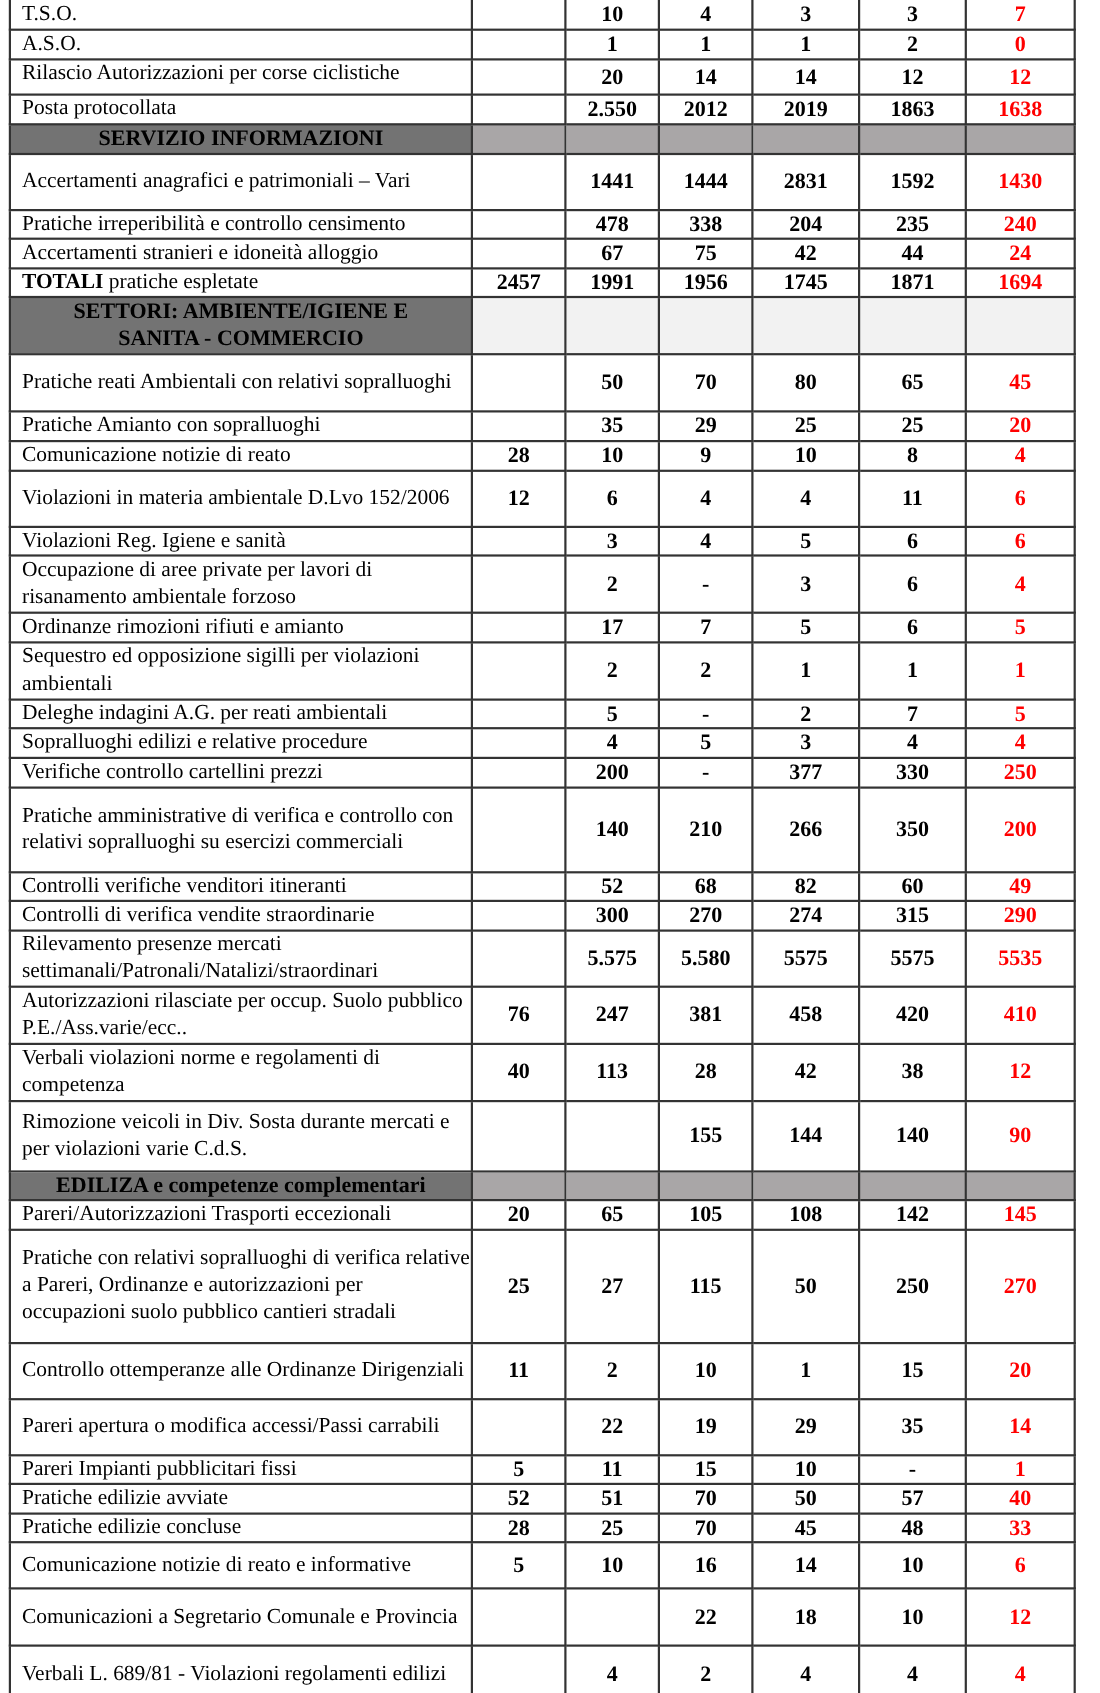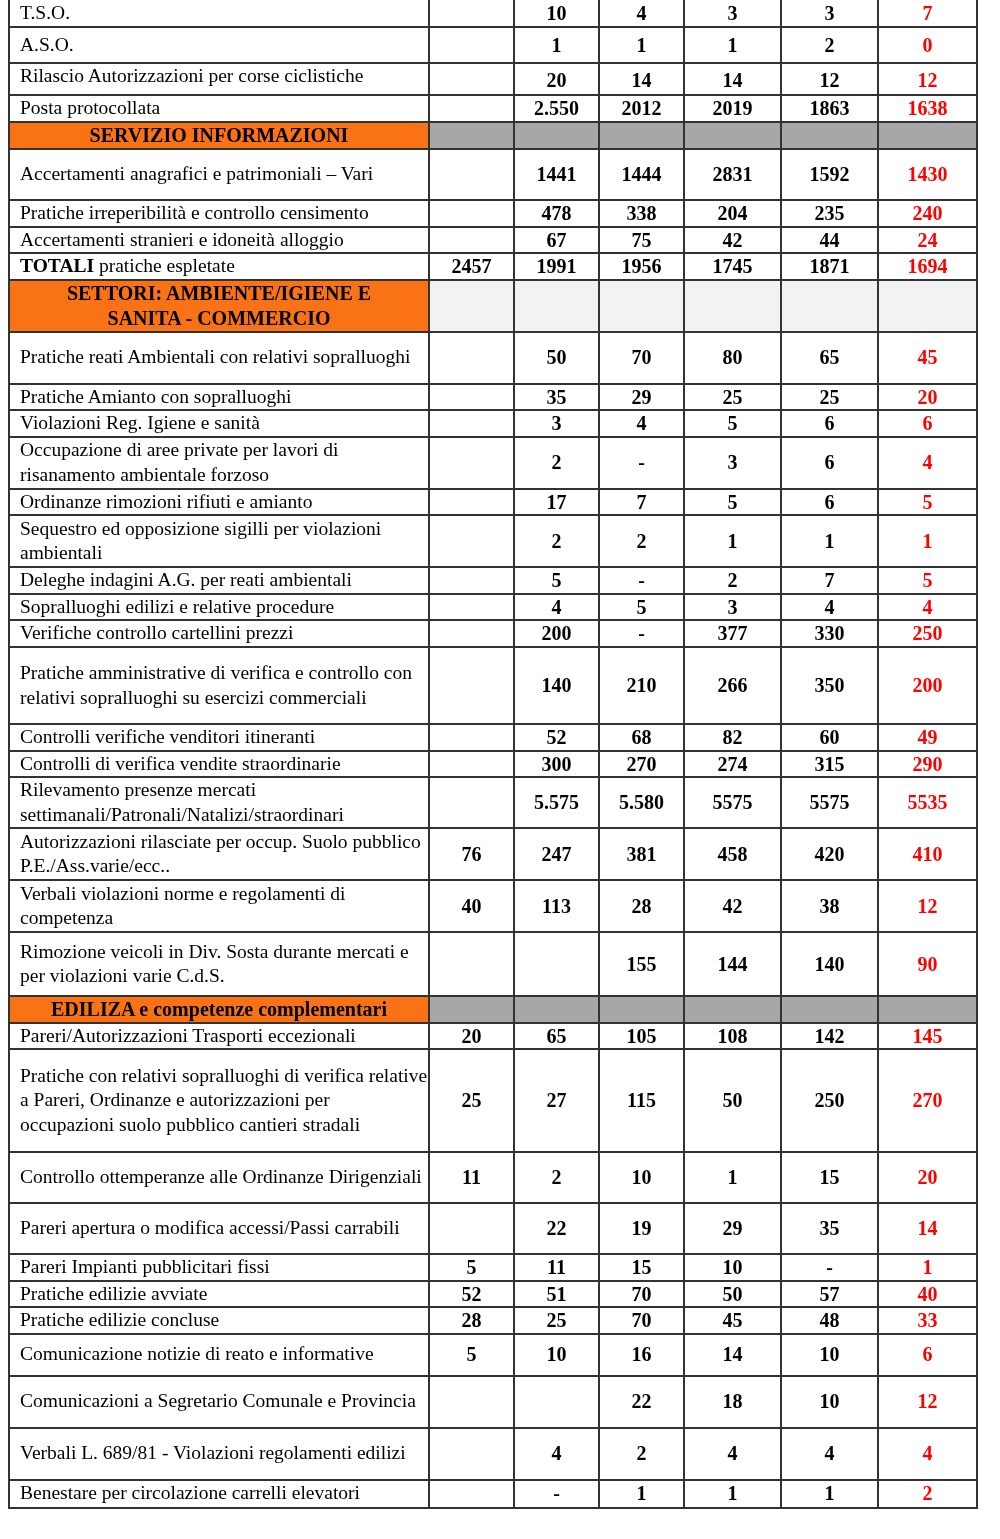--- a/index.html
+++ b/index.html
@@ -21,21 +21,21 @@
       overflow: hidden;
     }
     table.stats td.num {
       text-align: center;
       font-weight: bold;
       padding: 0;
       font-size: 20px;
     }
     table.stats td.num.red { color: #ff0000; }
     tr.sec td.lbl {
-      background: #f97316;
+      background: #737373;
       font-weight: bold;
       text-align: center;
       padding: 0;
       font-size: 20px;
     }
     tr.sec td.num { background: #a9a6a7; }
     tr.sec.light td.num { background: #f2f2f2; }
     .b { font-weight: bold; }
   </style>
 </head>
@@ -54,21 +54,21 @@
   <tbody id="table-body">
       <tr style="height: 28px; margin-top: 32px;">
         <td>T.S.O.</td>
         <td class="num"></td>
         <td class="num">10</td>
         <td class="num">4</td>
         <td class="num">3</td>
         <td class="num">3</td>
         <td class="num red">7</td>
       </tr>
-      <tr style="height: 36px;">
+      <tr style="height: 26px;">
         <td>A.S.O.</td>
         <td class="num"></td>
         <td class="num">1</td>
         <td class="num">1</td>
         <td class="num">1</td>
         <td class="num">2</td>
         <td class="num red">0</td>
       </tr>
       <tr style="height: 32px;">
         <td style="vertical-align: top; padding-top: 0px;">Rilascio Autorizzazioni per corse ciclistiche</td>
@@ -153,20 +153,38 @@
       </tr>
       <tr style="height: 25px;">
         <td>Pratiche Amianto con sopralluoghi</td>
         <td class="num"></td>
         <td class="num">35</td>
         <td class="num">29</td>
         <td class="num">25</td>
         <td class="num">25</td>
         <td class="num red">20</td>
       </tr>
+      <tr style="height: 27px;">
+        <td>Comunicazione notizie di reato</td>
+        <td class="num">28</td>
+        <td class="num">10</td>
+        <td class="num">9</td>
+        <td class="num">10</td>
+        <td class="num">8</td>
+        <td class="num red">4</td>
+      </tr>
+      <tr style="height: 51px;">
+        <td>Violazioni in materia ambientale D.Lvo 152/2006</td>
+        <td class="num">12</td>
+        <td class="num">6</td>
+        <td class="num">4</td>
+        <td class="num">4</td>
+        <td class="num">11</td>
+        <td class="num red">6</td>
+      </tr>
       <tr style="height: 26px;">
         <td>Violazioni Reg. Igiene e sanità</td>
         <td class="num"></td>
         <td class="num">3</td>
         <td class="num">4</td>
         <td class="num">5</td>
         <td class="num">6</td>
         <td class="num red">6</td>
       </tr>
       <tr style="height: 52px;">

